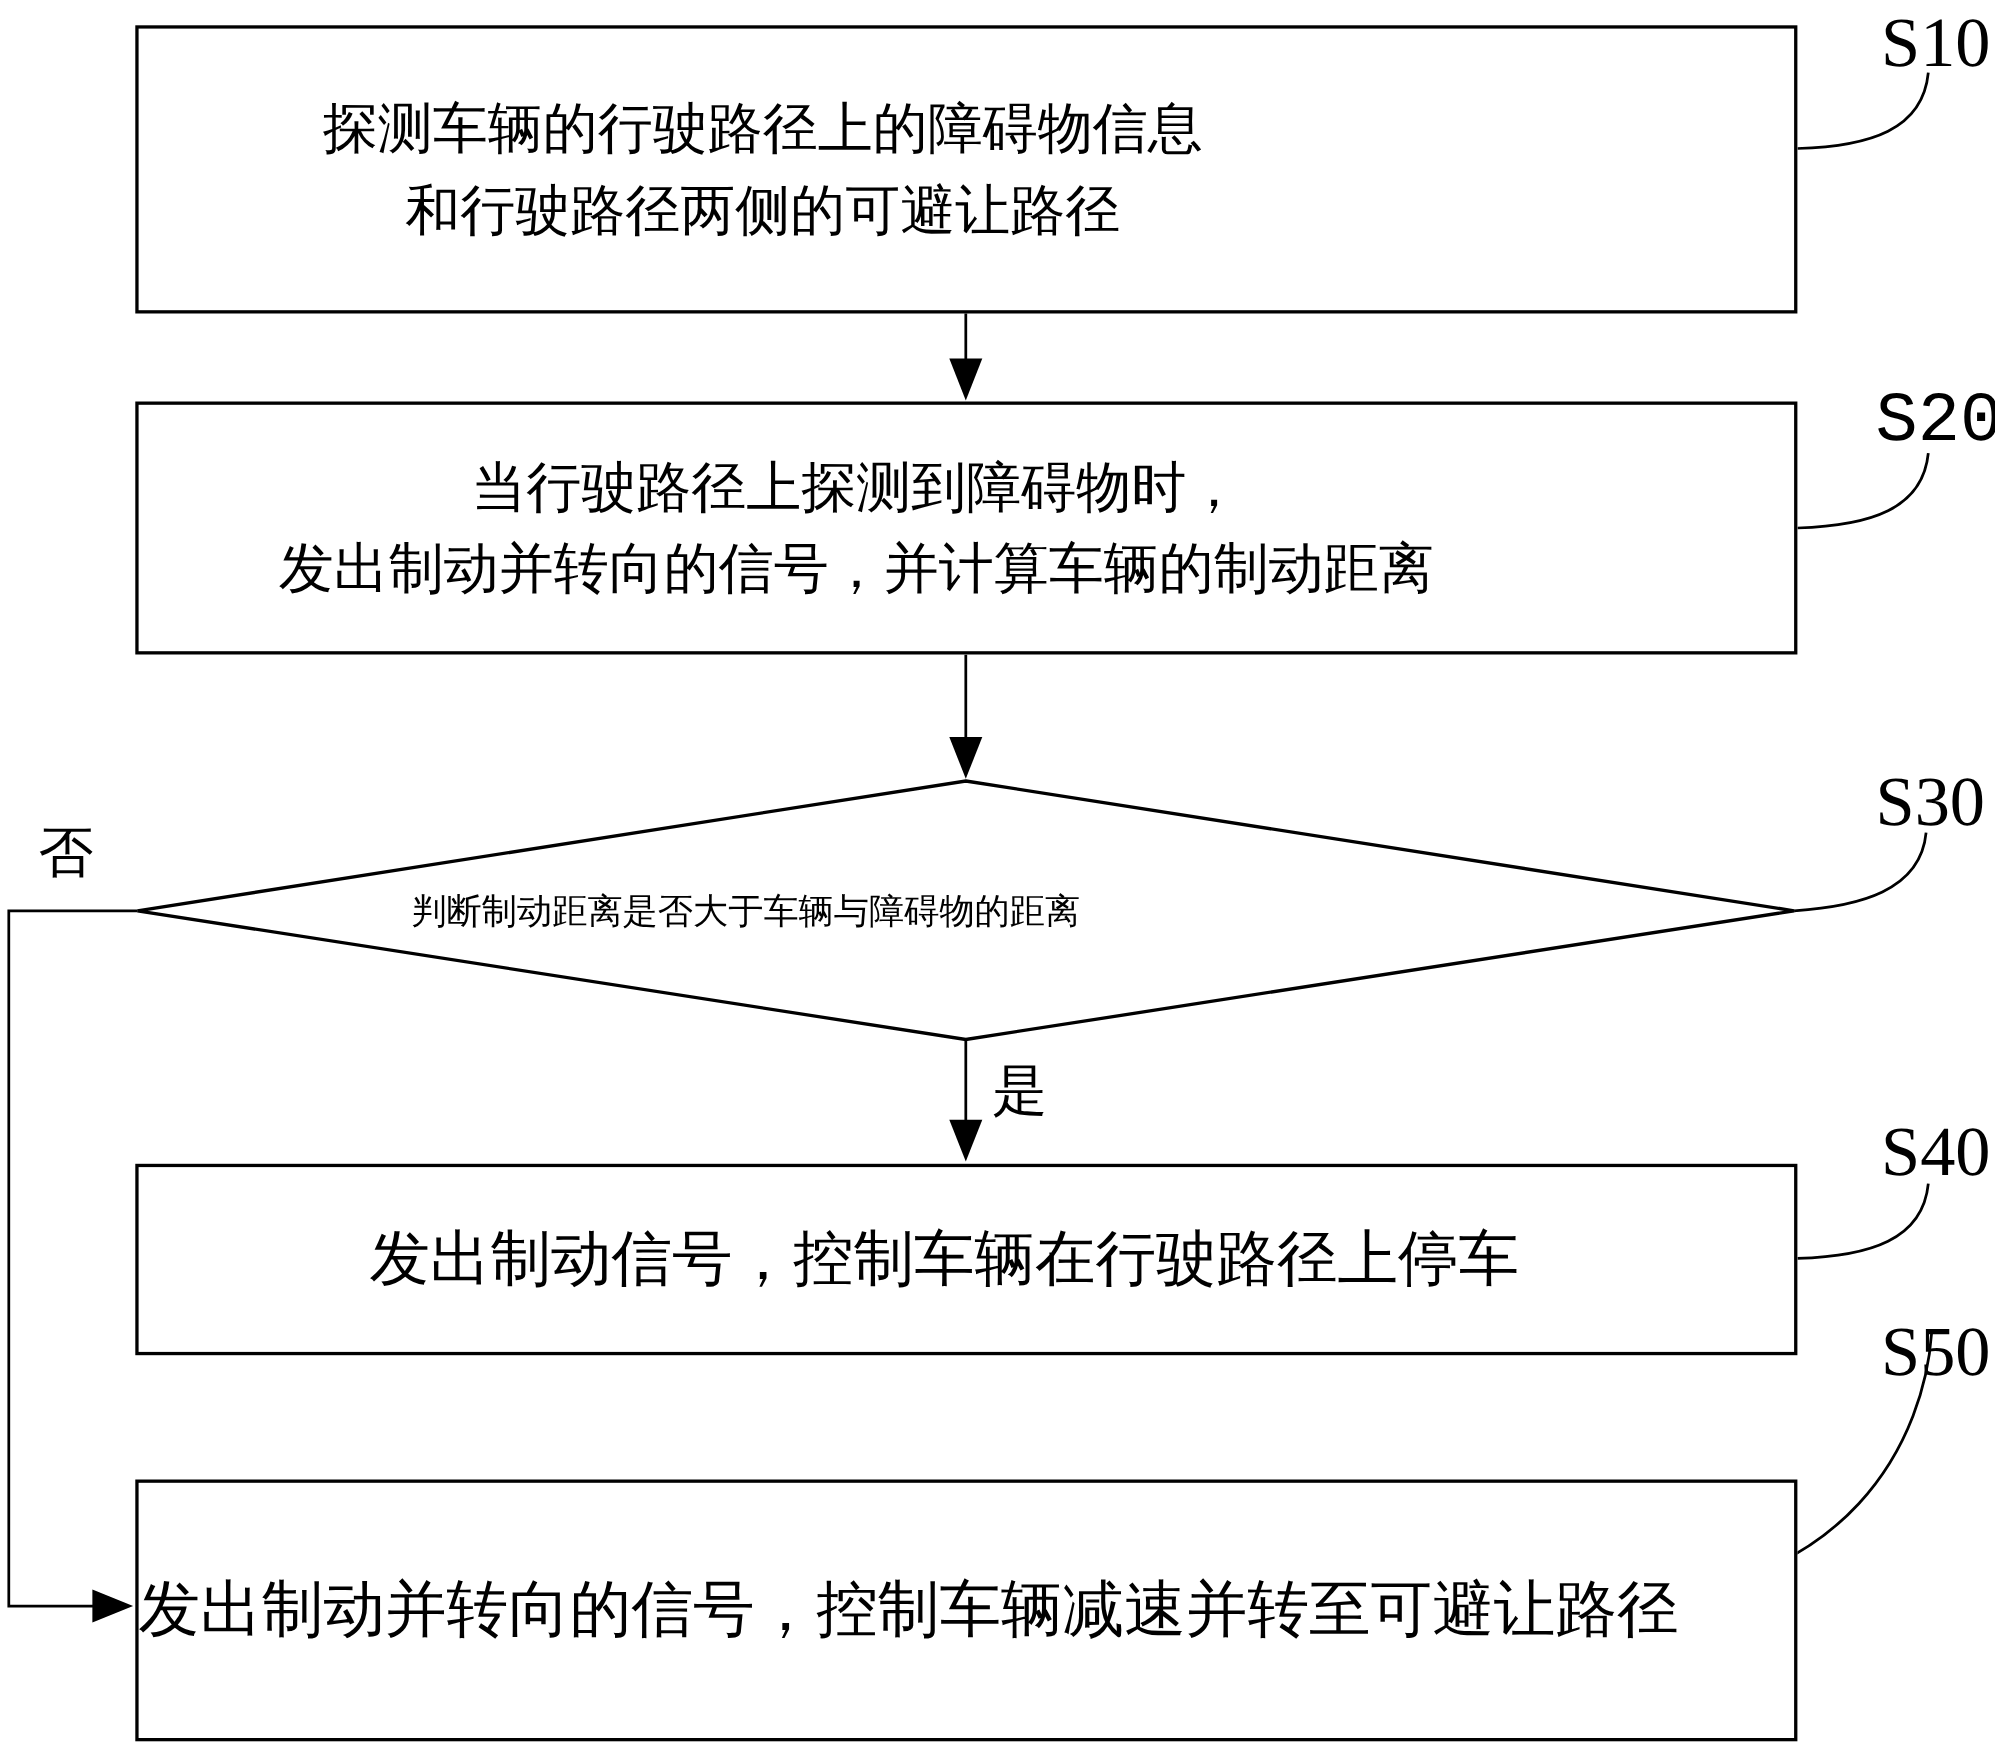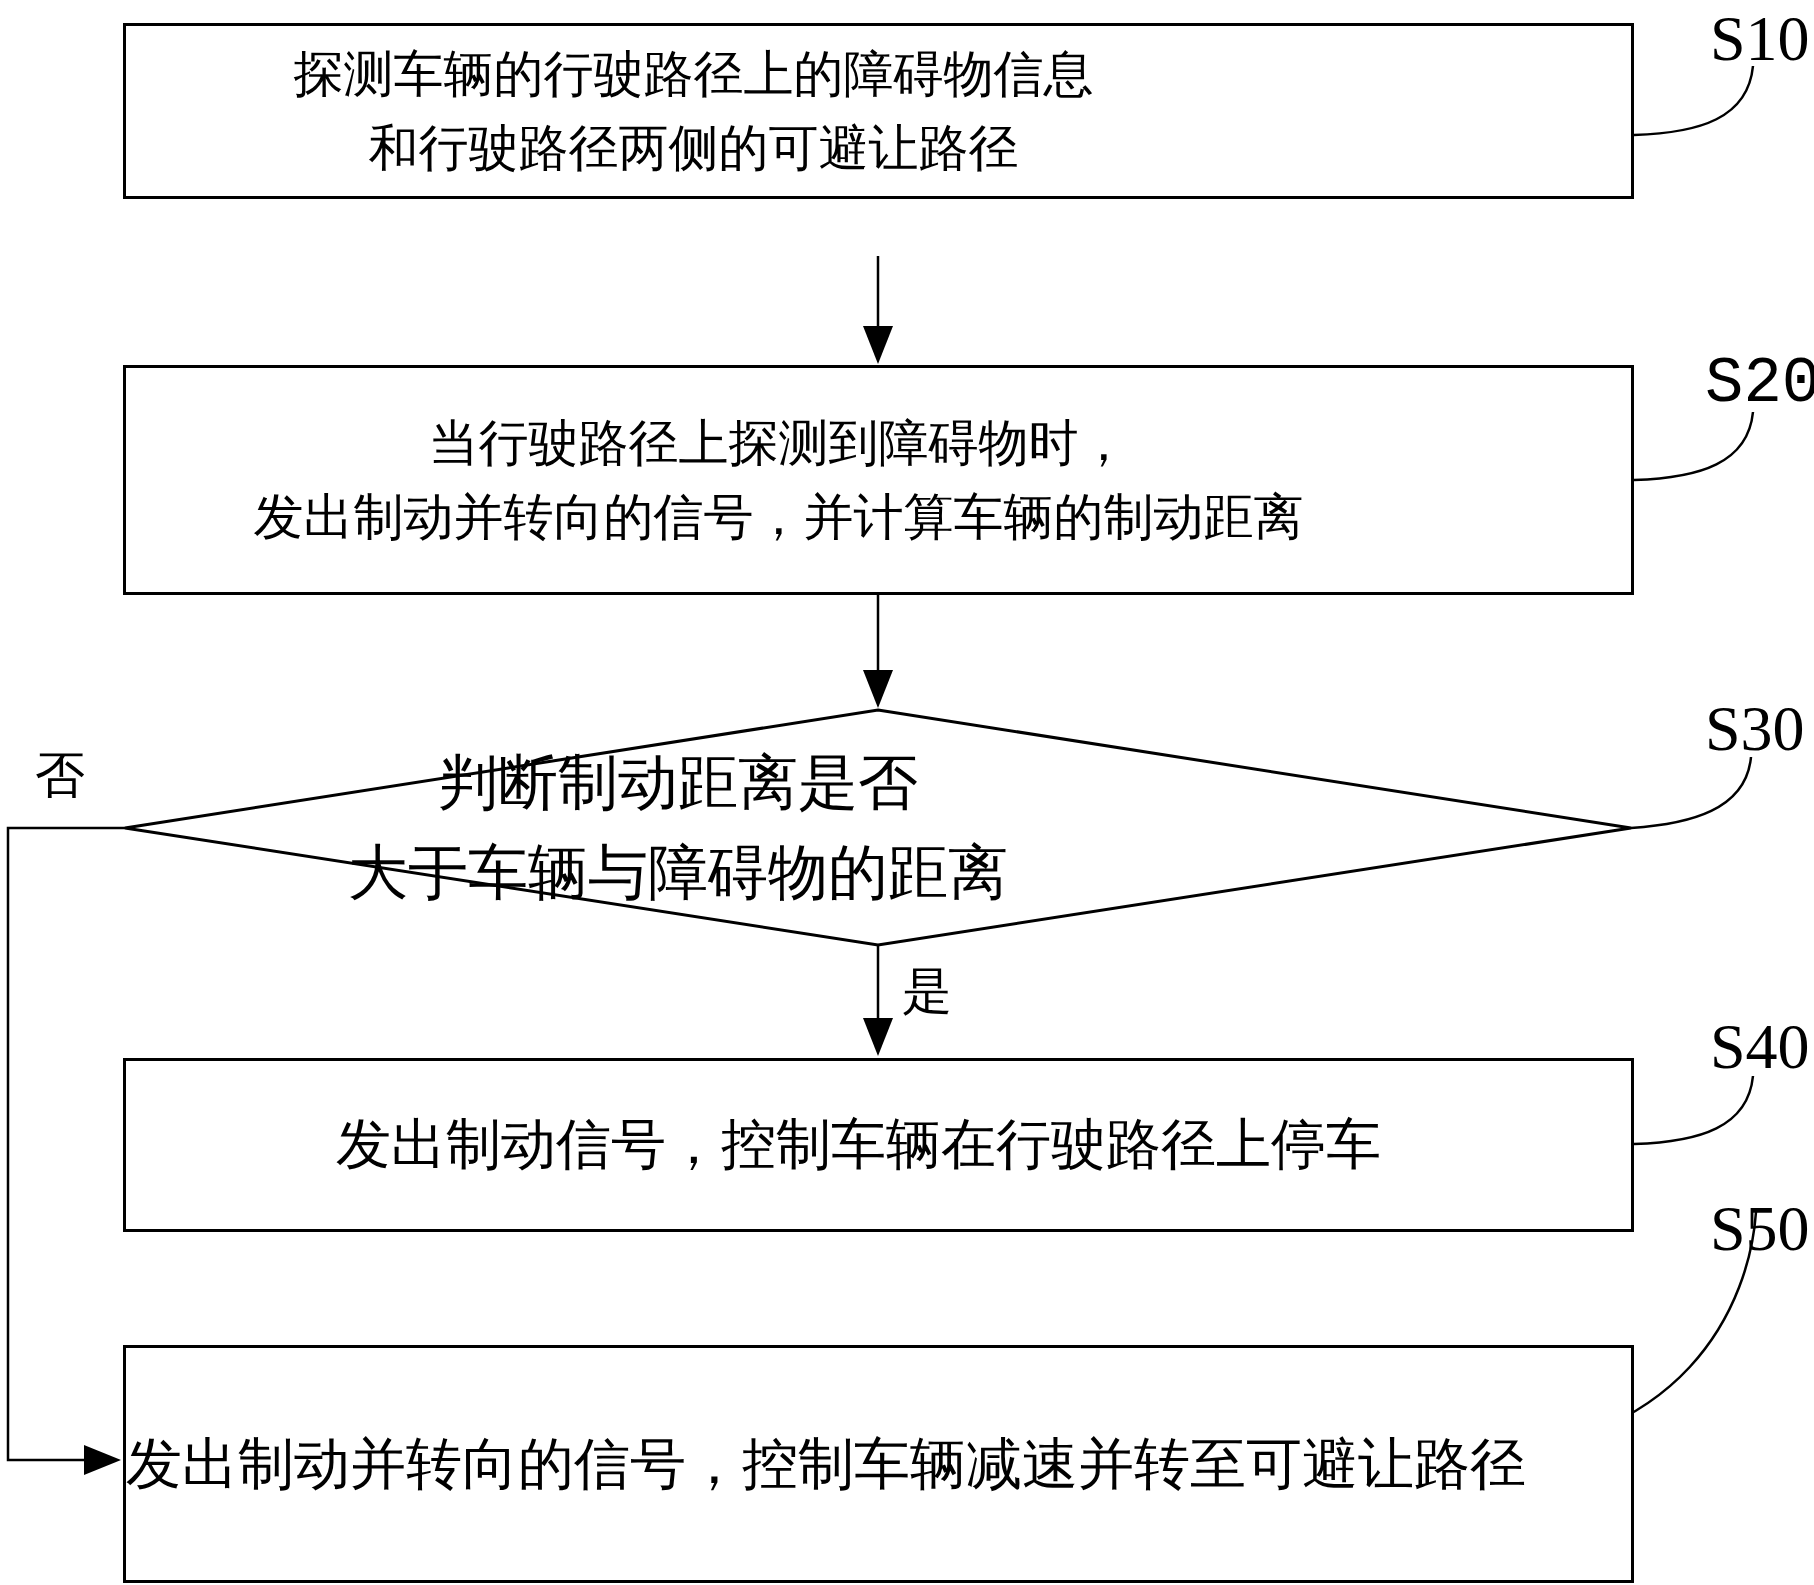--- a/index.html
+++ b/index.html
@@ -31,23 +31,23 @@
     font-size:64px;
     font-family:"Liberation Serif","DejaVu Serif",serif;
   }
   .branch-label{
     position:absolute;
     font-size:50px;
   }
   .diamond-text{
     position:absolute;
     left:123px;top:712px;width:1310px;height:232px;
-    display:flex;flex-direction:column;
+    display:flex;flex-direction:row;
     justify-content:center;align-items:center;
-    text-align:center;font-size:60px;line-height:1.5;
+    text-align:center;font-size:32px;line-height:1.5;
     white-space:nowrap;
   }
 </style>
 </head>
 <body>
 
 <div id="canvas">
 
   <svg id="wires" viewBox="0 0 1814 1585" xmlns="http://www.w3.org/2000/svg">
 
@@ -65,21 +65,21 @@
     <path d="M125,828 L8,828 L8,1460 L88,1460" fill="none" stroke="#000" stroke-width="2.5"></path>
     <path d="M121,1460 L84,1445 L84,1475 Z" fill="#000"></path>
 
     <path d="M1634,135 C1700,133 1748,118 1753,66" fill="none" stroke="#000" stroke-width="2.5"></path>
     <path d="M1634,480 C1700,478 1748,463 1753,412" fill="none" stroke="#000" stroke-width="2.5"></path>
     <path d="M1631,828 C1690,824 1746,810 1751,757" fill="none" stroke="#000" stroke-width="2.5"></path>
     <path d="M1634,1144 C1700,1142 1748,1127 1753,1076" fill="none" stroke="#000" stroke-width="2.5"></path>
     <path d="M1756,1212 C1750,1300 1688,1456 1448,1456" fill="none" stroke="#000" stroke-width="2.5"></path>
   </svg>
 
-  <div class="box" style="left:123px;top:23px;width:1511px;height:176px;">
+  <div class="box" style="left:123px;top:23px;width:1511px;height:262px;">
     <div class="box-text" style="transform:translateX(-185px);">
       <div>探测车辆的行驶路径上的障碍物信息</div>
       <div>和行驶路径两侧的可避让路径</div>
     </div>
   </div>
 
   <div class="box" style="left:123px;top:365px;width:1511px;height:230px;">
     <div class="box-text" style="transform:translateX(-100px);">
       <div>当行驶路径上探测到障碍物时，</div>
       <div>发出制动并转向的信号，并计算车辆的制动距离</div>

